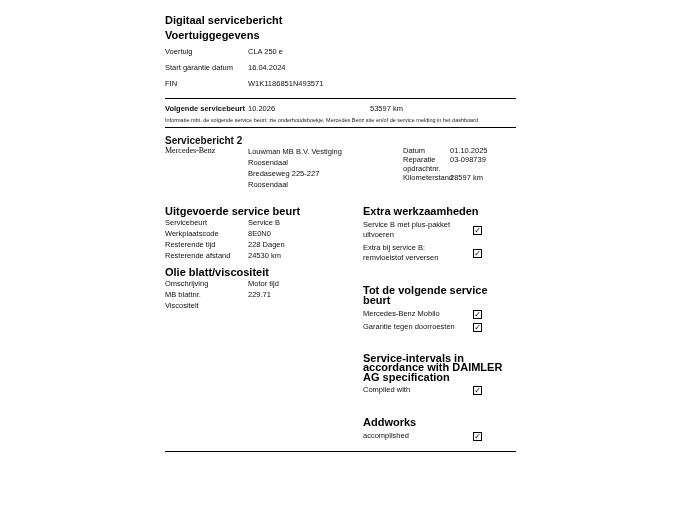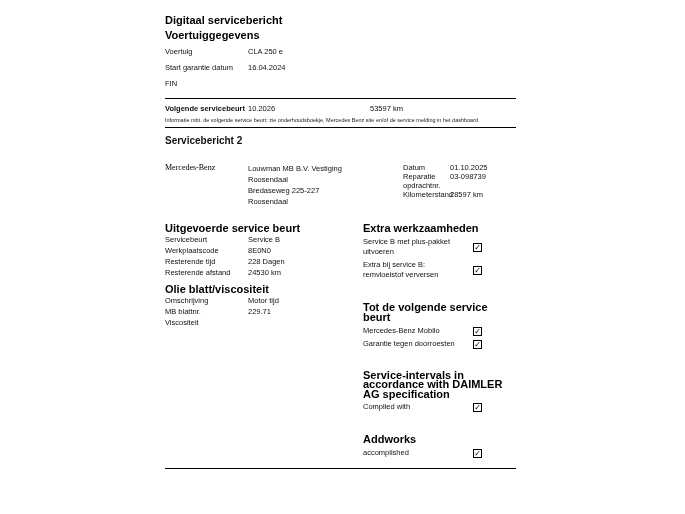--- a/index.html
+++ b/index.html
@@ -25,21 +25,21 @@
 
   
   .next-service { border-top:1px solid #000; border-bottom:1px solid #000; padding:5px 0 4px 0; }
   .ns-row { display:flex; line-height:9px; }
   .ns-head { width:83px; flex:0 0 83px; font-weight:bold; }
   .ns-date { width:122px; flex:0 0 122px; }
   .ns-note { font-size:5.5px; color:#222; margin-top:4px; line-height:6px; }
 
   
   .report-head { margin-top:7px; font-size:10px; font-weight:bold; }
-  .report-info { display:flex; margin-top:17px; }
+  .report-info { display:flex; margin-top:0; }
   .brand { width:83px; flex:0 0 83px; font-family:"Liberation Serif", serif; font-size:8px; color:#000; }
   .dealer { width:115px; flex:0 0 115px; line-height:11px; }
   .details { flex:1; line-height:11.5px; }
   .details .kv-label { width:87px; flex:0 0 87px;padding-left:40px; }
 
   
   .columns { display:flex; margin-top:16px; }
   .col-left { width:198px; flex:0 0 198px; line-height:11px; }
   .col-left .kv-row { line-height:11px; }
   .oil-head { margin-top:6px; }
@@ -69,20 +69,21 @@
     <div class="kv-row">
       <span class="kv-label">Voertuig</span>
       <span class="kv-value">CLA 250 e</span>
     </div>
     <div class="kv-row">
       <span class="kv-label">Start garantie datum</span>
       <span class="kv-value">16.04.2024</span>
     </div>
     <div class="kv-row">
       <span class="kv-label">FIN</span>
+      <span class="kv-value">W1K1186851N493571</span>
     </div>
   </div>
 
   <div class="next-service">
     <div class="ns-row">
       <span class="ns-head">Volgende servicebeurt</span>
       <span class="ns-date">10.2026</span>
       <span class="ns-km">53597 km</span>
     </div>
     <div class="ns-note">Informatie mbt. de volgende service beurt: zie onderhoudsboekje, Mercedes Benz site en/of de service melding in het dashboard</div>

